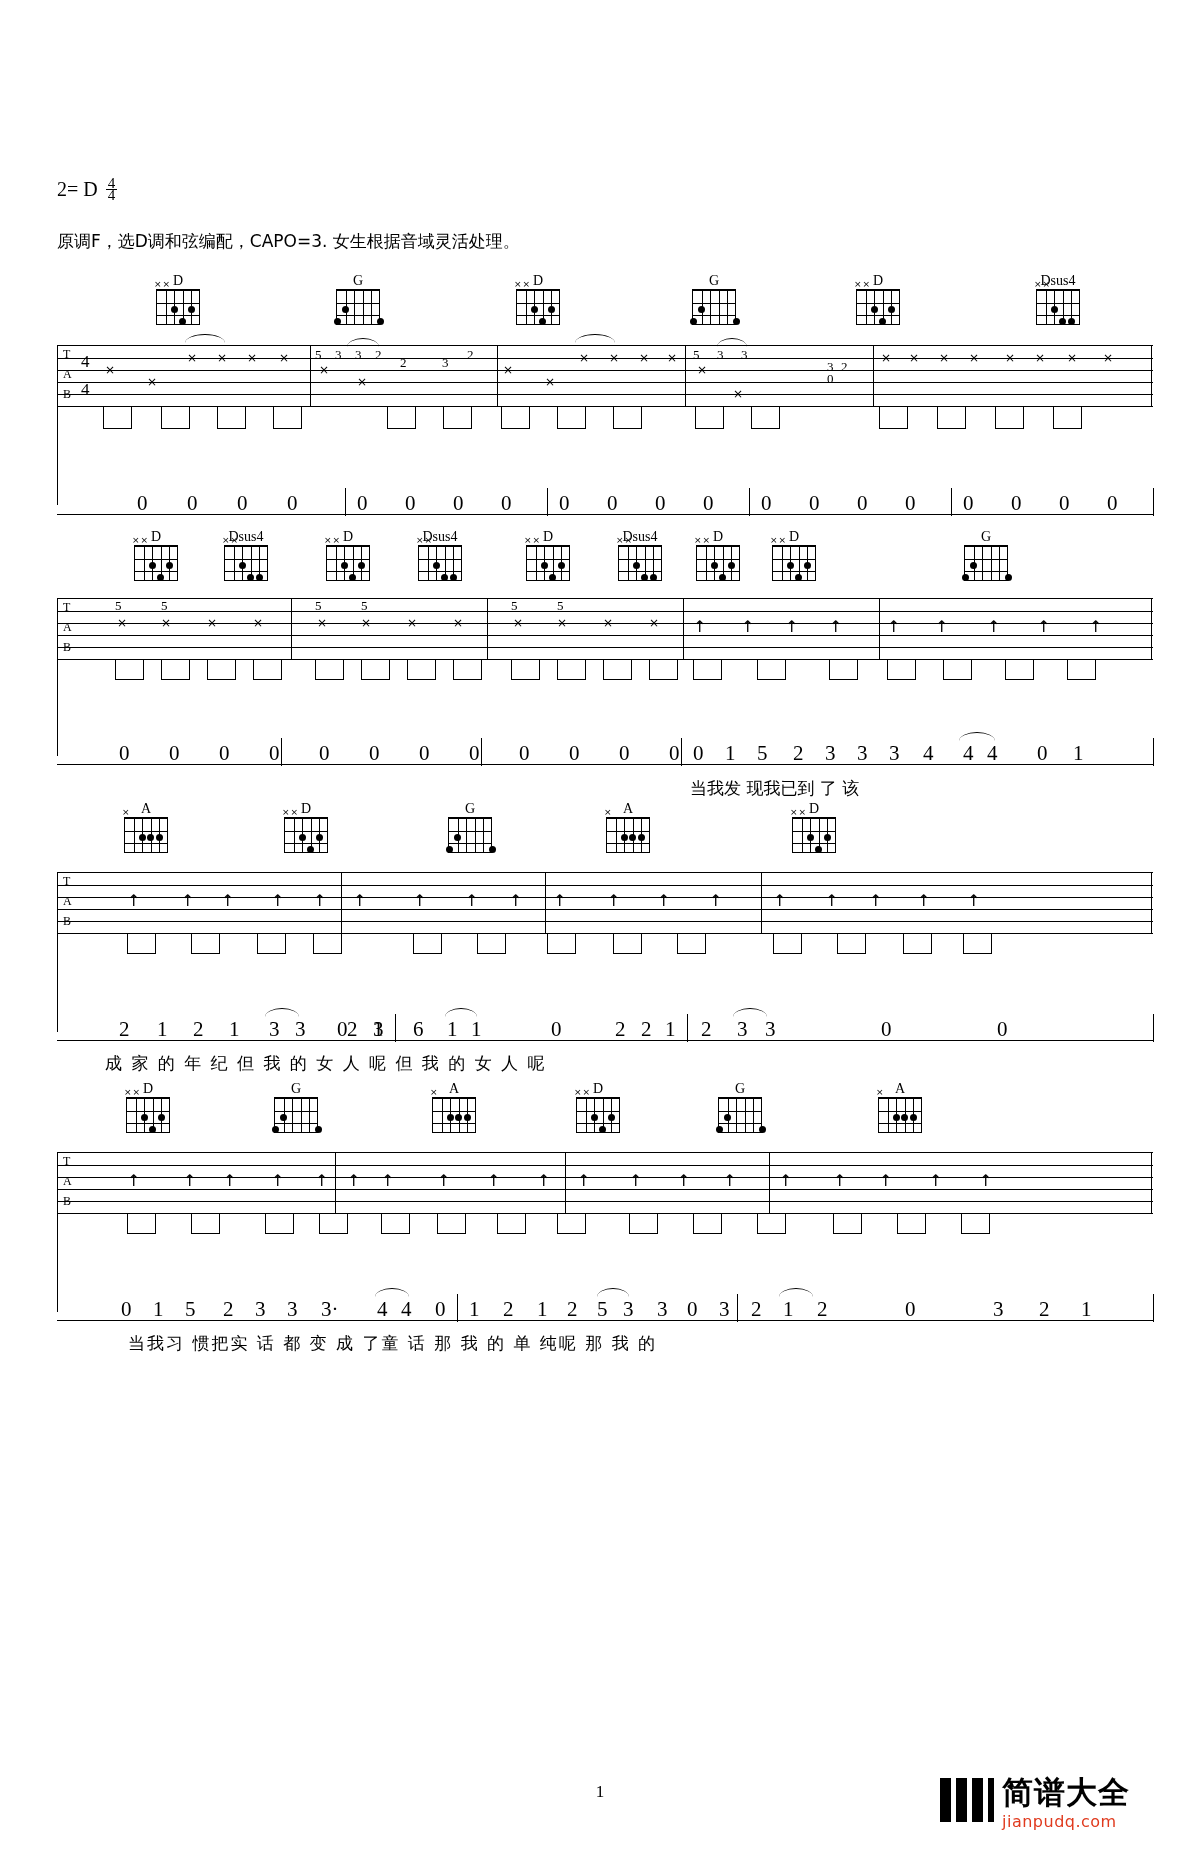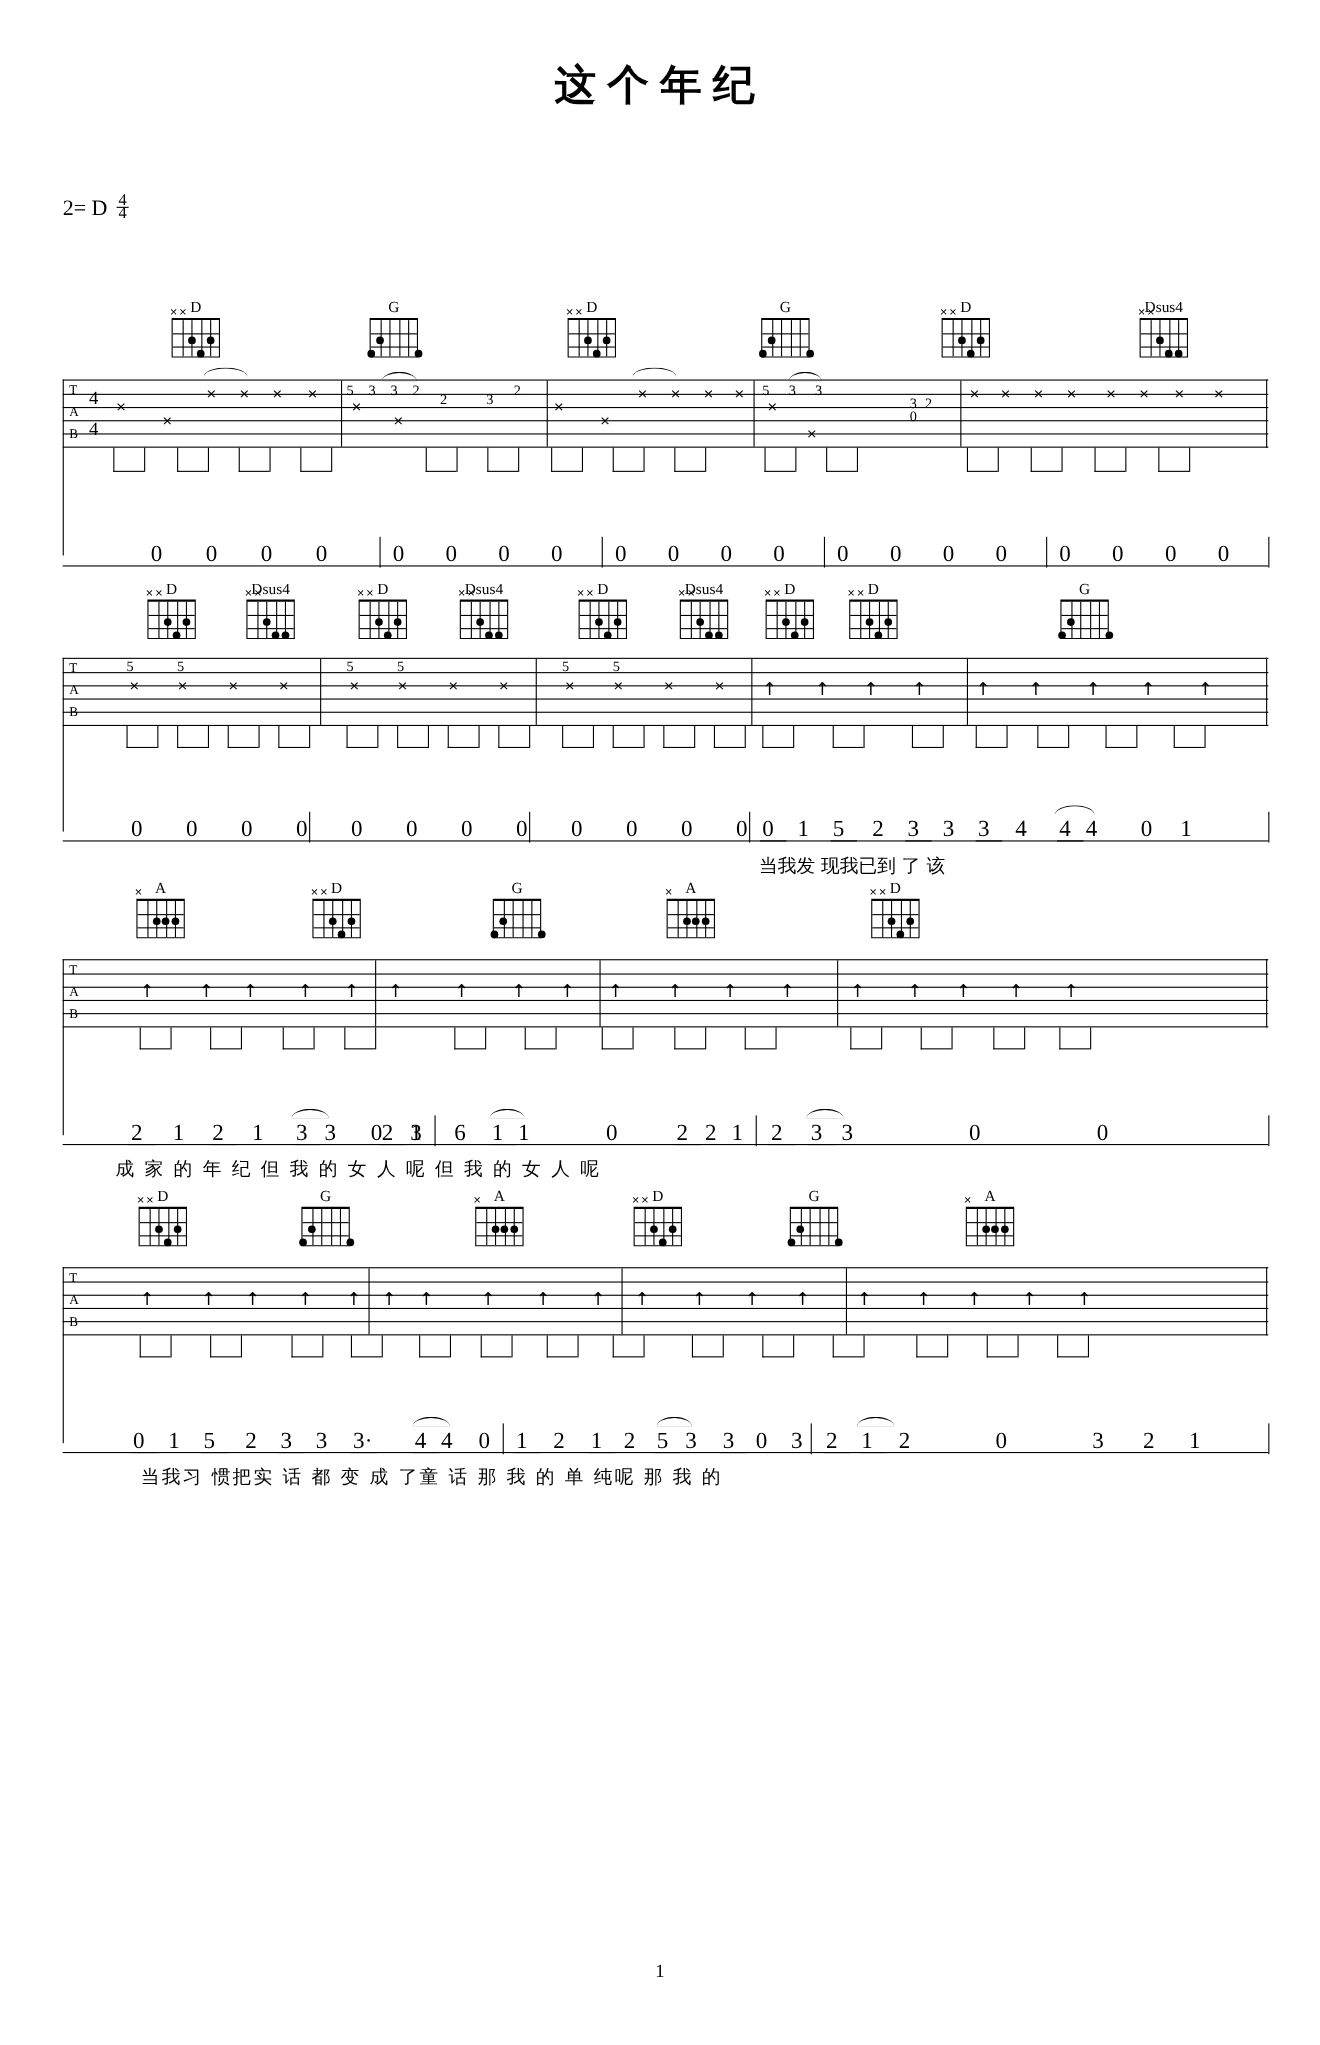--- a/index.html
+++ b/index.html
@@ -276,26 +276,26 @@
     font-family: "DejaVu Sans", sans-serif;
     color: #e03a1e;
     letter-spacing: 0.5px;
   }
 </style>
 </head>
 <body>
 
 <div class="page">
 
-  <div class="title">这个年纪</div>
 
   <div class="keyline">
     <span>2= D</span><span class="meter"><span class="num" style="border-bottom:1.4px solid #000;padding:0 2px;">4</span><span class="den" style="padding:0 2px;">4</span></span>
   </div>
 
+  <div class="notes">原调F，选D调和弦编配，CAPO=3. 女生根据音域灵活处理。</div>
 
   <div class="system">
 
     <div class="chord" style="left:150px; top:272px;">
       <div class="cname">D</div>
       <div class="grid">
         <div class="v" style="left:8.6px"></div>
           <div class="v" style="left:17.2px"></div>
           <div class="v" style="left:25.8px"></div>
           <div class="v" style="left:34.4px"></div>
@@ -1264,14 +1264,24 @@
       <div class="underline" style="left:538px; top:22px; width:24px;"></div>
       <div class="underline" style="left:598px; top:22px; width:24px;"></div>
       <div class="underline" style="left:692px; top:22px; width:24px;"></div>
       <div class="underline" style="left:724px; top:22px; width:24px;"></div>
     </div>
     <div class="lyric" style="left:128px; top:1333px; letter-spacing:2px;">当我习 惯把实  话     都  变 成 了童 话   那 我 的  单 纯呢           那 我 的</div>
   </div>
 
   <div class="pagenum">1</div>
 
+  <div class="logo">
+    <div class="bars">
+      <i style="left:0"></i>
+      <i style="left:16px"></i>
+      <i style="left:32px"></i>
+      <i style="left:48px; width:6px"></i>
+    </div>
+    <div class="txt">简谱大全</div>
+    <div class="url">jianpudq.com</div>
+  </div>
 
 </div>
 
 </body></html>

